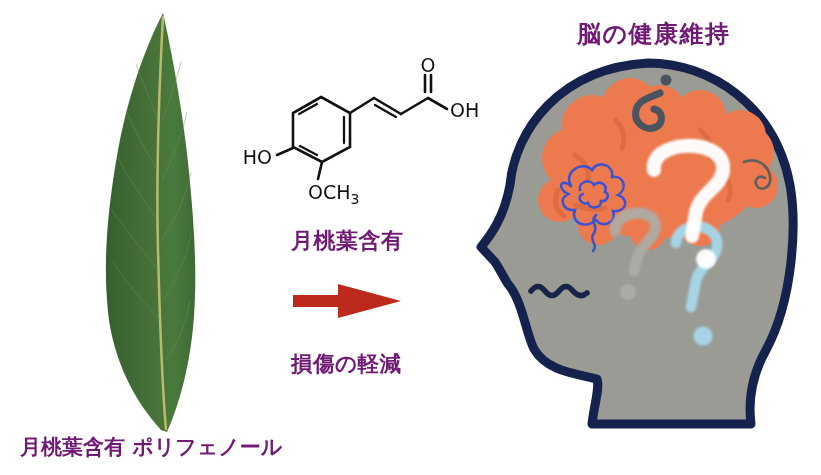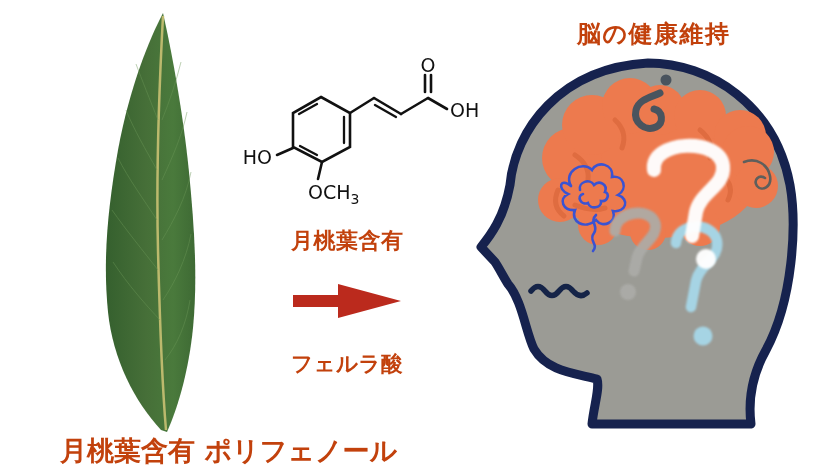--- a/index.html
+++ b/index.html
@@ -5,29 +5,29 @@
   html,body{margin:0;padding:0;background:#ffffff;}
   .canvas{
     position:relative;
     width:821px;height:475px;
     background:#ffffff;
     font-family:"DejaVu Sans",sans-serif;
     overflow:hidden;
   }
   .jp-label{
     position:absolute;
-    color:#c2410c;
+    color:#701a75;
     font-weight:700;
     white-space:nowrap;
     line-height:1.1;
   }
   #molecule-name{left:291px;top:229px;font-size:22px;letter-spacing:0.5px;}
   #arrow-caption{left:291px;top:352px;font-size:21.5px;letter-spacing:0.5px;}
   #head-title{left:577px;top:21px;font-size:24px;letter-spacing:1.5px;}
-  #leaf-caption{left:20px;top:436px;font-size:27px;letter-spacing:0px;margin-left:40px;}
+  #leaf-caption{left:20px;top:436px;font-size:21px;letter-spacing:0px;}
   svg{position:absolute;left:0;top:0;}
 </style>
 </head>
 <body>
 
 <div class="canvas">
 
   <svg width="821" height="475" viewBox="0 0 821 475">
     <defs>
       <linearGradient id="leafGrad" x1="0" y1="0" x2="1" y2="0">
@@ -150,16 +150,16 @@
         <circle cx="706" cy="259" r="10" fill="#FFFFFF"></circle>
       </g>
 
       <path d="M 744,162 C 757,157 768,165 770,176 C 772,187 762,192 757,186 C 753,180 759,174 765,178" stroke="#5F5F5C" stroke-width="2.6" fill="none" stroke-linecap="round"></path>
 
       <path d="M 531,291 Q 538,282 545,291 Q 552,300 559,291 Q 566,282 573,291 Q 580,299 587,293" stroke="#152448" stroke-width="5.5" fill="none" stroke-linecap="round"></path>
     </g>
   </svg>
 
   <div class="jp-label" id="molecule-name">月桃葉含有</div>
-  <div class="jp-label" id="arrow-caption">フェルラ酸</div>
+  <div class="jp-label" id="arrow-caption">損傷の軽減</div>
   <div class="jp-label" id="head-title">脳の健康維持</div>
   <div class="jp-label" id="leaf-caption">月桃葉含有 ポリフェノール</div>
 </div>
 
 </body></html>

